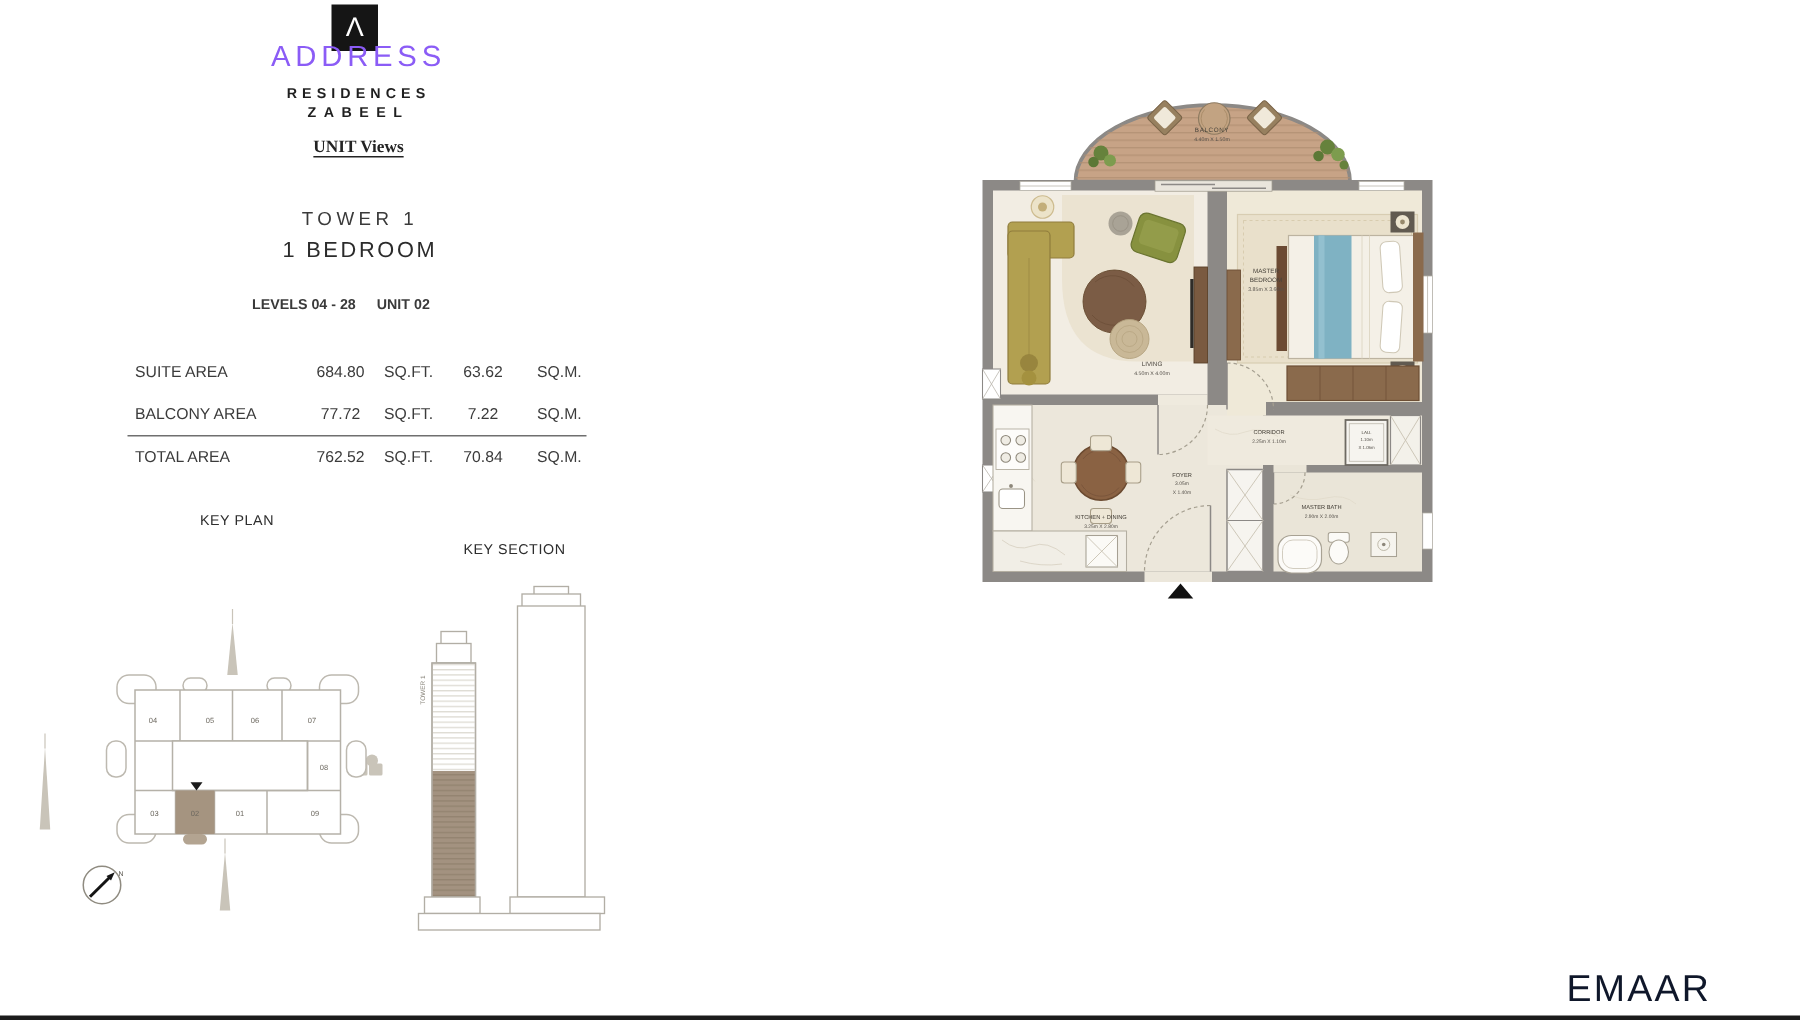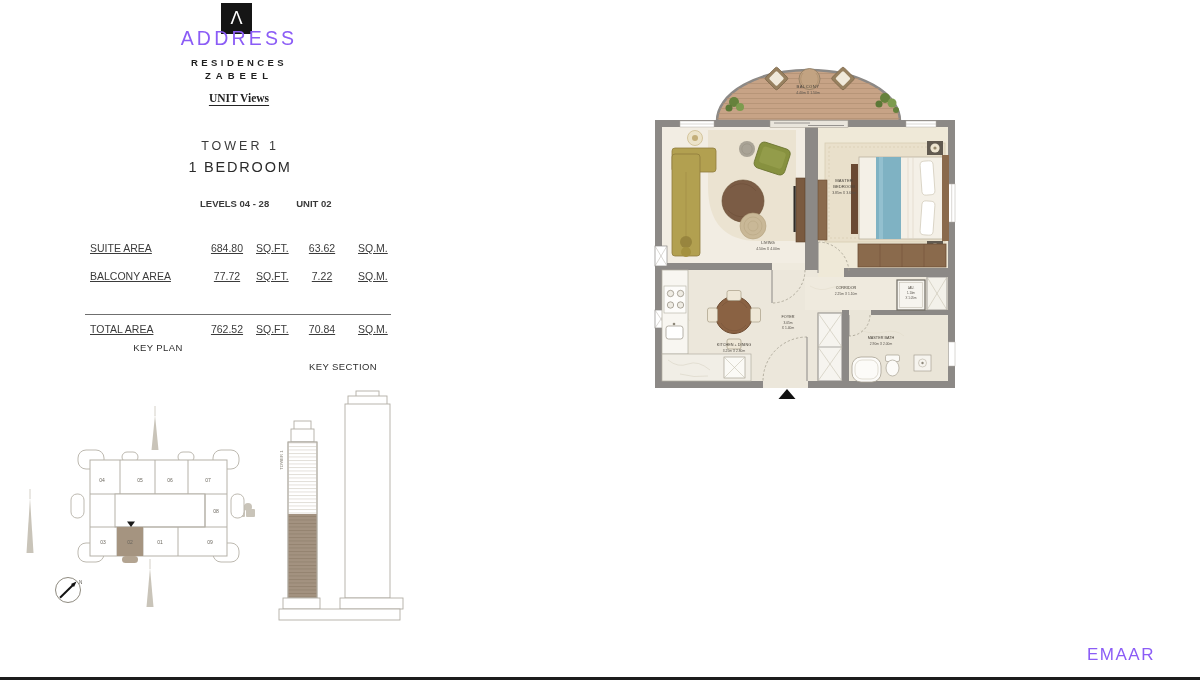--- a/index.html
+++ b/index.html
@@ -10,29 +10,29 @@
   
   .logo-mark{left:221px;top:3px;width:31px;height:31px;background:#151515;color:#fff;
              font-size:18px;line-height:31px;text-align:center;font-weight:400;}
   .brand-name{left:150px;top:27px;width:178px;font-size:19.5px;letter-spacing:3.2px;color:#8b5cf6;font-weight:400;}
   .brand-sub1{left:150px;top:57px;width:178px;font-size:9.5px;letter-spacing:3.4px;font-weight:700;color:#1f1f1f;}
   .brand-sub2{left:150px;top:70px;width:178px;font-size:9.5px;letter-spacing:5px;font-weight:700;color:#1f1f1f;}
   .brand-tag{left:150px;top:92px;width:178px;font-family:"Liberation Serif",serif;font-size:11.5px;
              font-weight:700;color:#232323;text-decoration:underline;text-underline-offset:3px;}
   .tower{left:152px;top:139px;width:176px;font-size:12.5px;letter-spacing:3px;color:#3a3a3a;}
   .unit-type{left:152px;top:159px;width:176px;font-size:14.5px;letter-spacing:1.8px;color:#2b2b2b;}
-  .levels-row{left:168px;top:198px;width:160px;display:flex;gap:27px;font-size:9.5px;font-weight:600;color:#3a3a3a;margin-left:32px;}
+  .levels-row{left:168px;top:198px;width:160px;display:flex;gap:14px;font-size:9.5px;font-weight:600;color:#3a3a3a;}
   
   .area-table{left:85px;top:234px;width:306px;font-size:10.5px;color:#3b3b3b;}
-  .area-row{display:grid;grid-template-columns:112px 50px 38px 64px 38px;height:28px;align-items:center;padding-left:5px;text-decoration:underline;}
+  .area-row{display:grid;grid-template-columns:112px 50px 38px 64px 38px;height:28px;align-items:center;padding-left:5px;}
   .area-row .val{text-align:center;}
   .area-row .unit{padding-left:4px;}
-  .area-row.total{border-top:1px solid #6f6f6f;margin-top:24px;}
+  .area-row.total{border-top:1px solid #6f6f6f;}
   .key-head{font-size:9.5px;letter-spacing:0.4px;font-weight:500;color:#2e2e2e;}
-  .emaar{left:1030px;top:645px;width:125px;text-align:right;font-size:17px;letter-spacing:1.5px;color:#8b5cf6;font-weight:400;}
+  .emaar{left:1030px;top:645px;width:125px;text-align:center;font-size:25px;letter-spacing:1.5px;color:#0f172a;font-weight:400;}
   .bottom-bar{left:0;top:677px;width:1200px;height:3px;background:#1c1c1c;}
   svg{display:block;}
   svg text{font-family:"Liberation Sans",sans-serif;}
   .room-name{fill:#47423a;}
   .room-dims{fill:#55504a;}
 </style>
 </head>
 <body>
 
 <div class="page">

